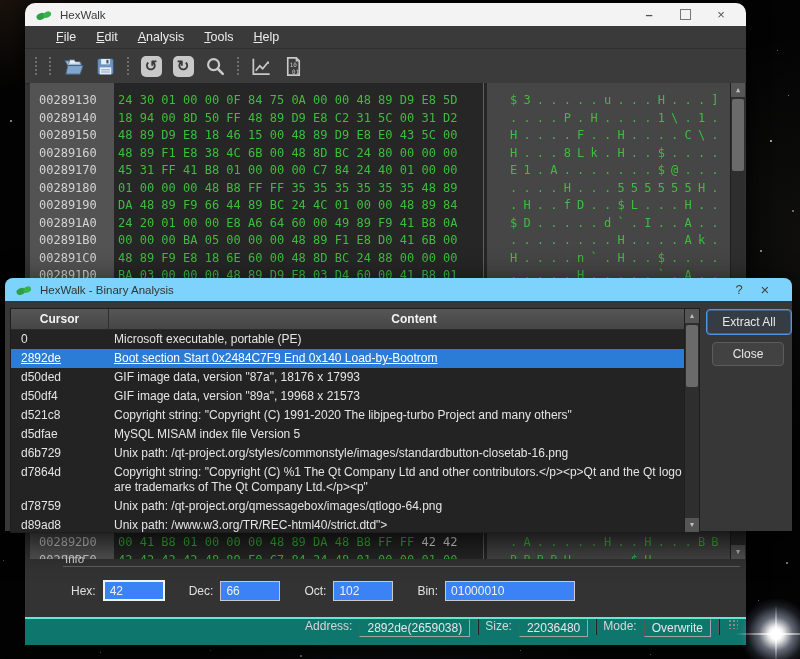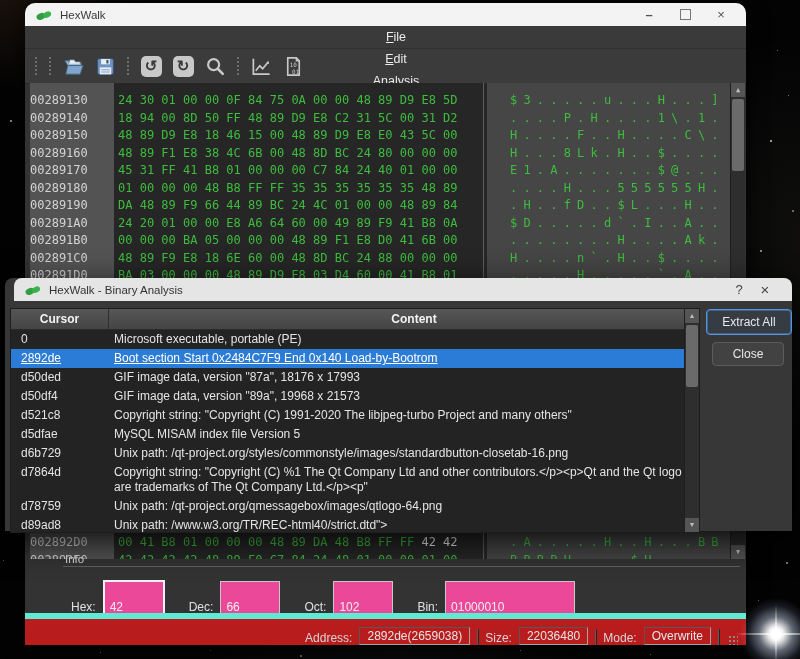--- a/index.html
+++ b/index.html
@@ -23,67 +23,67 @@
   .window{position:absolute;left:25px;top:3px;width:721px;height:642px;z-index:10;
     background:#333333;border-radius:10px 10px 2px 2px;box-shadow:0 4px 22px rgba(0,0,0,.8);}
   .titlebar{height:23px;background:#f3f3f3;border-radius:10px 10px 0 0;display:flex;align-items:center;padding:0 10px;}
   .titlebar .tb-title{font-size:11.5px;color:#3a3a3a;margin-left:7px;flex:0 0 auto;}
   .titlebar .tb-spacer{flex:1;}
   .wc{width:30px;height:18px;display:flex;align-items:center;justify-content:center;color:#555;font-size:13px;margin-left:6px;}
   .wc-min{font-weight:bold;}
   .wc-max span{display:block;width:9px;height:9px;border:1px solid #777;}
   .logo{display:inline-block;width:18px;height:13px;}
   
-  .menubar{height:22px;background:#3a3a3a;display:flex;align-items:center;padding-left:21px;border-bottom:1px solid #303030;flex-direction:column;}
+  .menubar{height:22px;background:#3a3a3a;display:flex;align-items:center;padding-left:21px;border-bottom:1px solid #303030;}
   .menuitem{color:#ececec;font-size:12.5px;padding:0 10px;line-height:22px;}
   .mn{text-decoration:underline;}
   
   .toolbar{height:34px;background:#3b3b3b;display:flex;align-items:center;padding-left:4px;border-bottom:1px solid #282828;}
   .grip{width:6px;height:22px;margin:0 4px;background-image:radial-gradient(circle,#6e6e6e 1px,transparent 1.2px);background-size:4px 4px;background-position:1px 1px;}
   .tbtn{width:28px;height:26px;display:flex;align-items:center;justify-content:center;margin:0 2px;}
   .rbtn{width:21px;height:21px;border-radius:5px;background:#c9c9c9;color:#3a3a3a;font-size:15px;line-height:20px;text-align:center;font-weight:bold;}
   
   .hexview{position:absolute;left:5px;top:80px;width:715px;height:476px;background:#262626;overflow:hidden;
     font-family:"DejaVu Sans Mono",monospace;font-size:12px;}
   .col-addr{position:absolute;left:0;top:0;width:84px;height:100%;background:#535353;}
   .vline{position:absolute;left:453px;top:0;width:1px;height:100%;background:#5f5f5f;}
   .col-ascii-bg{position:absolute;left:457px;top:0;width:244px;height:100%;background:#464646;}
   #hex-top{position:absolute;left:0;top:9px;width:100%;}
   #hex-bottom{position:absolute;left:0;top:451px;width:100%;}
   .hexrow{position:relative;height:17.5px;line-height:17.5px;}
-  .addr{position:absolute;left:0;width:75px;padding-left:0;color:#d4d4d4;}
+  .addr{position:absolute;left:0;width:75px;padding-left:9px;color:#d4d4d4;}
   .bytes{position:absolute;left:88px;color:var(--green,#3ebc3e);white-space:pre;}
   .cursorbyte{color:#ededed;}
   .ascii{position:absolute;left:457px;width:230px;padding-left:23px;letter-spacing:6.2px;color:var(--green,#3ebc3e);white-space:pre;overflow:hidden;}
   .scroll{position:absolute;right:0;top:0;width:14px;height:100%;background:#2e2e2e;border-left:1px solid #1f1f1f;}
   .sb-btn{position:absolute;left:0;width:14px;height:14px;background:#555;color:#bdbdbd;font-size:7px;text-align:center;line-height:14px;}
   .sb-up{top:0;} .sb-down{bottom:0;}
   .sb-thumb{position:absolute;left:1px;width:12px;background:#6a6a6a;border-radius:2px;}
   
   .infobox{position:absolute;left:5px;right:6px;top:550px;height:62px;margin-left:33px;}
   .info-label{font-size:11.5px;color:#dedede;padding-left:2px;}
   .info-line{height:1px;background:#5f5f5f;margin-top:1px;}
   .fieldrow{display:flex;align-items:center;margin-top:13px;padding-left:8px;gap:24px;}
   .fld{display:flex;align-items:center;gap:7px;}
   .fld label{font-size:12px;color:#e0e0e0;}
-  .fld input{background:#ec4899;border:1px solid #c9c9c9;color:#f0f0f0;font-size:12px;height:18px;padding:16px 5px;
+  .fld input{background:#3b82f6;border:1px solid #c9c9c9;color:#f0f0f0;font-size:12px;height:18px;padding:0 5px;
     font-family:"Liberation Sans",sans-serif;}
   .fld input.focused{border:2px solid #f2f2f2;height:17px;}
   .w52{width:48px;} .w122{width:118px;}
   
-  .statusbar{position:absolute;left:0;right:0;bottom:0;height:26px;background:#b91c1c;border-top:6px solid #5eead4;
-    display:flex;align-items:flex-end;justify-content:flex-end;padding-right:8px;gap:7px;font-size:12px;color:#d6d6d6;}
+  .statusbar{position:absolute;left:0;right:0;bottom:0;height:26px;background:#0f766e;border-top:2px solid #5eead4;
+    display:flex;align-items:flex-start;justify-content:flex-end;padding-right:8px;gap:7px;font-size:12px;color:#d6d6d6;}
   .sv{border:1px solid;border-color:#585858 #a3a3a3 #a3a3a3 #585858;padding:1px 7px;color:#e6e6e6;}
   .ssep{width:1px;height:16px;background:#5c5c5c;box-shadow:1px 0 0 #242424;}
   .sizegrip{width:10px;height:10px;margin-left:2px;
     background-image:radial-gradient(circle,#8a8a8a 1px,transparent 1.2px);background-size:4px 4px;}
   
   .dialog{position:absolute;left:5px;top:278px;width:787px;height:253px;z-index:20;background:#373737;
     border-radius:8px 8px 0 0;box-shadow:0 10px 34px rgba(0,0,0,.85);}
-  .dlg-title{height:23px;background:#e5e5e5;border-radius:8px 8px 0 0;display:flex;align-items:center;padding:0 10px;margin-left:9px;}
+  .dlg-title{height:23px;background:#7dd3fc;border-radius:8px 8px 0 0;display:flex;align-items:center;padding:0 10px;}
   .dlg-title .tb-title{font-size:11.5px;color:#333;margin-left:7px;}
   .dlg-help{margin-left:auto;color:#444;font-size:13px;width:26px;text-align:center;}
   .dlg-close{color:#444;font-size:15px;width:26px;text-align:center;margin-right:4px;}
   .dlg-body{position:relative;height:230px;}
   .btable{position:absolute;left:5px;top:7px;width:688px;height:223px;background:#232323;border:1px solid #1d1d1d;overflow:hidden;}
   .thead{display:flex;height:20px;background:linear-gradient(#565656,#454545);border-bottom:1px solid #2a2a2a;gap:20px;}
   .th{font-size:12px;font-weight:bold;color:#f2f2f2;text-align:center;line-height:20px;}
   .th-cursor{width:97px;border-right:1px solid #2f2f2f;}
   .th-content{flex:1;}
   .trow{display:flex;min-height:19px;color:#e4e4e4;font-size:12px;}

